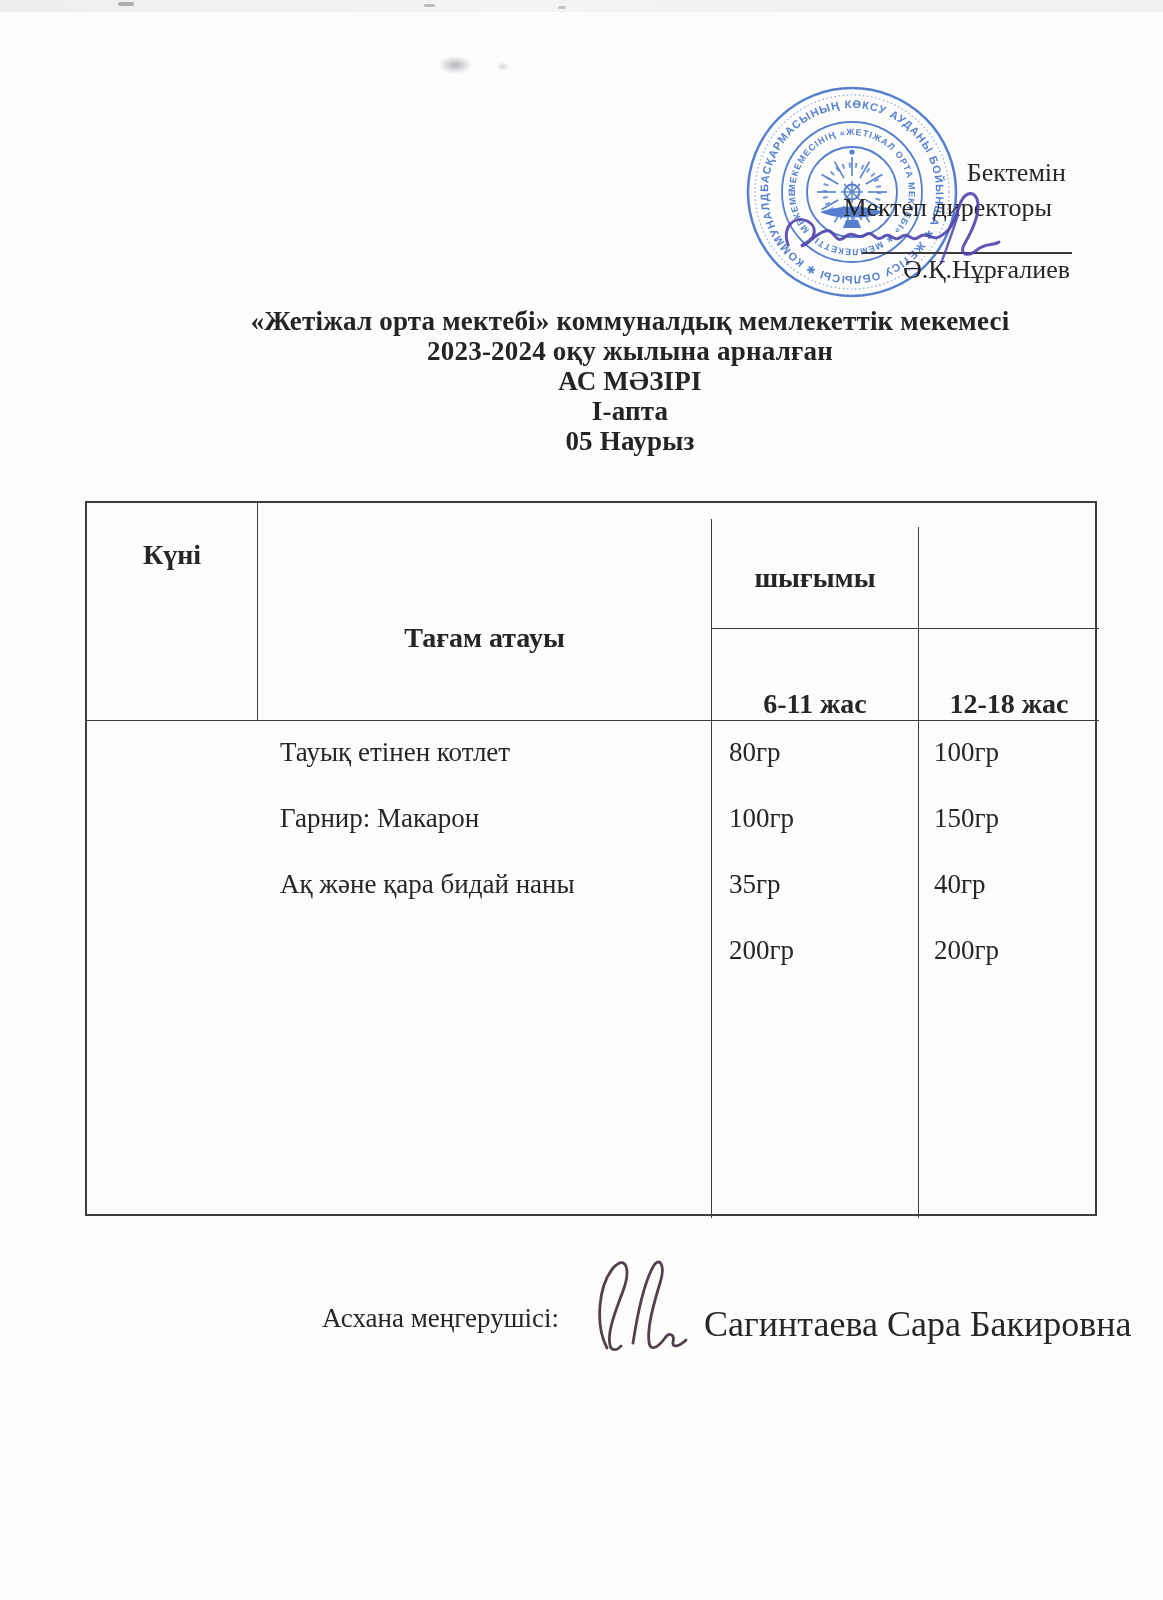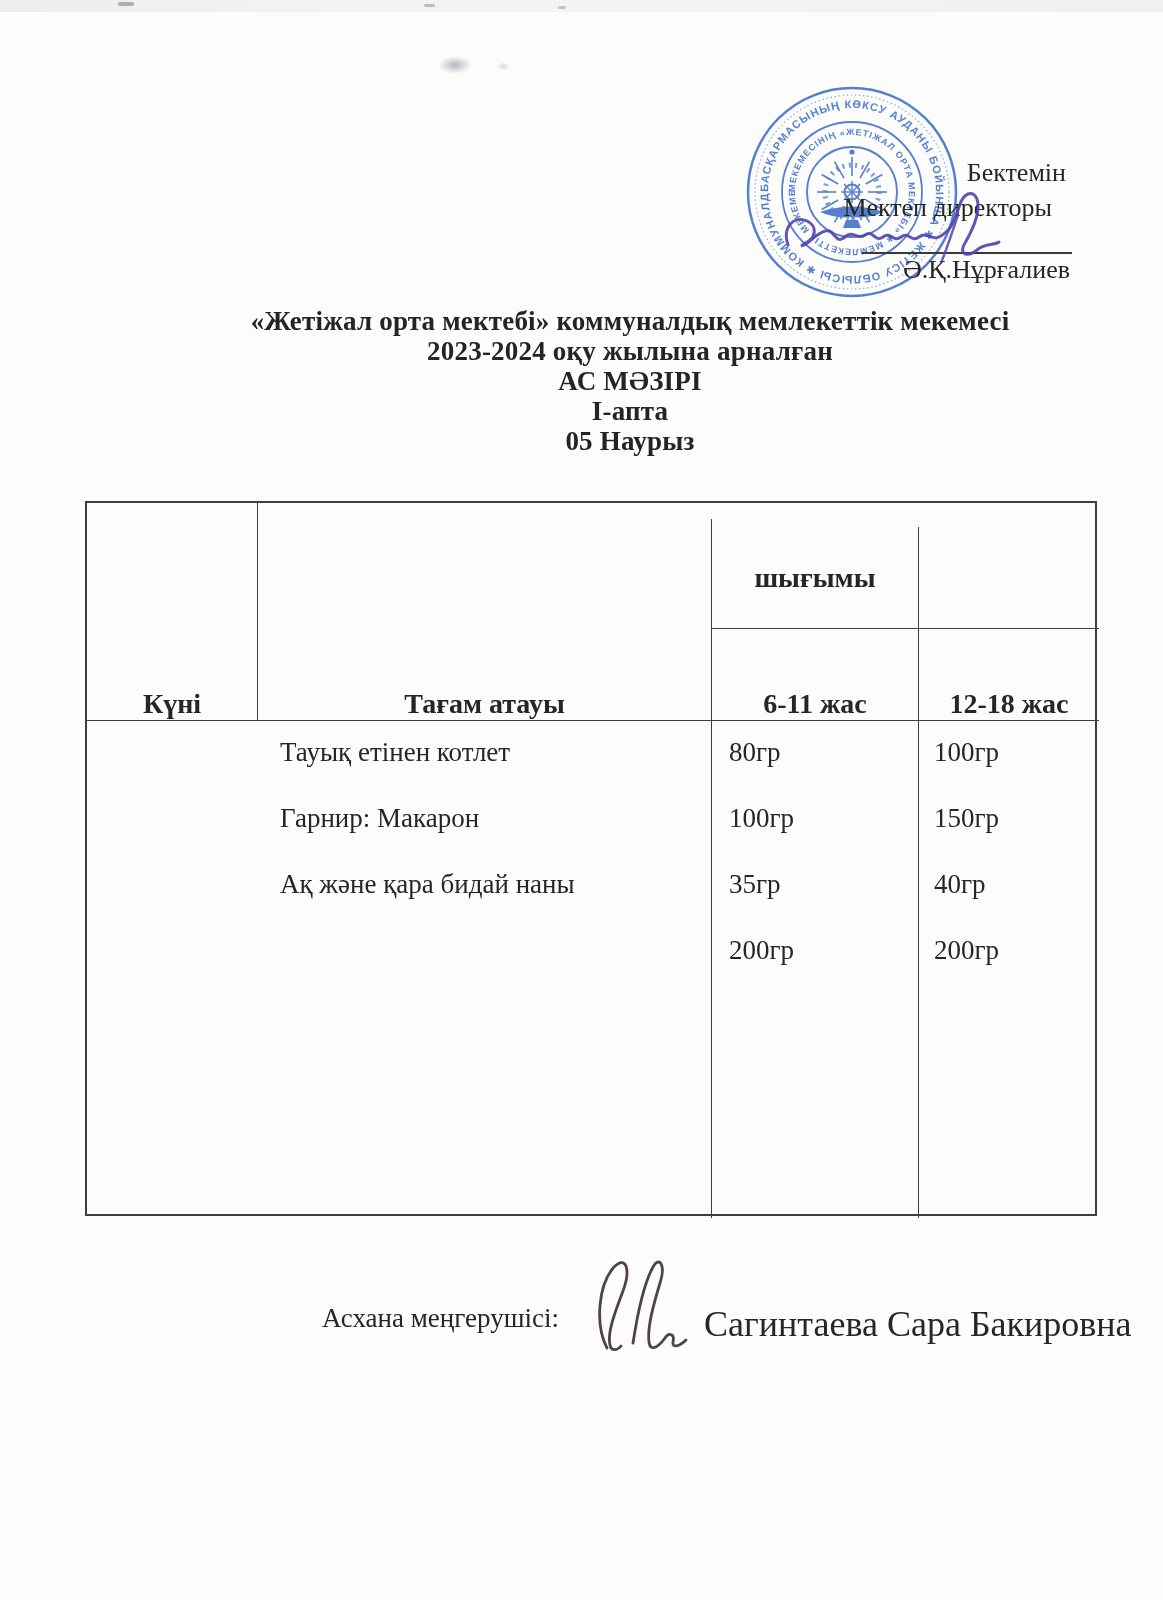--- a/index.html
+++ b/index.html
@@ -56,22 +56,22 @@
     border: 2px solid #3e3e3e;
     font-size: 27px;
   }
   .cell { position: relative; }
   .br { border-right: 1.5px solid #3e3e3e; }
   .bb { border-bottom: 1.5px solid #3e3e3e; }
   .hdr { font-weight: 700; font-size: 28px; display: flex; justify-content: center; }
   .hdr-main { align-items: center; margin-top: 24px; }
   .hdr-sub  { align-items: flex-end; padding-top: 12px; }
   .span2 { grid-row: 1 / span 2; }
-  .c-date-h { grid-column: 1; align-items: flex-end; padding-top: 36px; }
-  .c-dish-h { grid-column: 2; align-items: flex-end; padding-top: 36px; margin-top: 16px; }
+  .c-date-h { grid-column: 1; align-items: flex-start; padding-top: 36px; }
+  .c-dish-h { grid-column: 2; align-items: center; padding-top: 36px; margin-top: 16px; }
   .c-out-h  { grid-column: 3; grid-row: 1; }
   .c-emp-h  { grid-column: 4; grid-row: 1; }
   .c-age1 { grid-column: 3; grid-row: 2; }
   .c-age2 { grid-column: 4; grid-row: 2; }
   .dcell { grid-row: 3; padding-top: 14px; line-height: 34px; }
   .d-date { grid-column: 1; padding-left: 9px; }
   .d-dish { grid-column: 2; padding-left: 22px; }
   .d-p1 { grid-column: 3; padding-left: 17px; }
   .d-p2 { grid-column: 4; padding-left: 15px; }
   .mline { height: 66px; }

